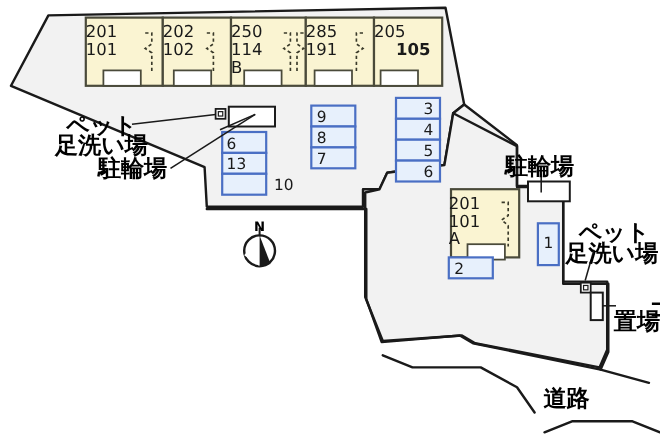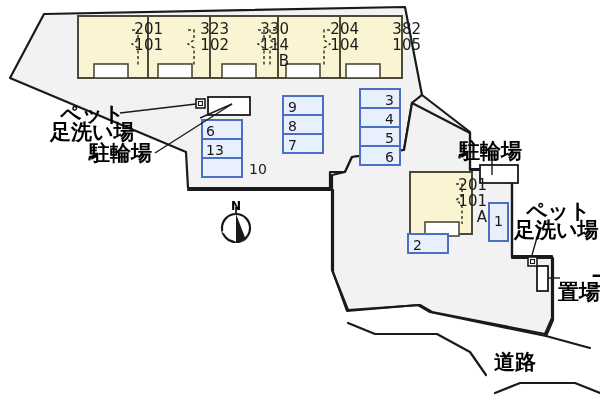--- a/index.html
+++ b/index.html
@@ -33,24 +33,23 @@
   }
   .jp {
     font-size: 21px;
     letter-spacing: 0px;
   }
   .unit-text {
     position: absolute;
     font-size: 15px;
     font-weight: 500;
     color: #1a1a1a;
-    text-align: right;
+    text-align: left;
     line-height: 1.0;
     white-space: nowrap;
-    padding-left: 25px;
   }
   .stall-num {
     position: absolute;
     font-size: 14px;
     color: #1a1a1a;
     font-weight: 500;
     line-height: 1;
   }
   .compass-n {
     position: absolute;
@@ -168,32 +167,32 @@
       <path d="M 236 214 L 236 242 L 222 232 Z" fill="#ffffff"></path>
       <path d="M 236 214 L 246 240 L 236 242 Z" fill="#1a1a1a"></path>
       <path d="M 236 207 L 236 215" stroke="#1a1a1a" stroke-width="1.8"></path>
     </g>
   </svg>
 
 
   <div class="unit-text" style="left:78px; top:22px; width:60px;">201</div>
   <div class="unit-text" style="left:78px; top:38px; width:60px;">101</div>
 
-  <div class="unit-text" style="left:148px; top:22px; width:56px;">323</div>
+  <div class="unit-text" style="left:148px; top:22px; width:56px;">202</div>
   <div class="unit-text" style="left:148px; top:38px; width:56px;">102</div>
 
-  <div class="unit-text" style="left:210px; top:22px; width:54px;">330</div>
+  <div class="unit-text" style="left:210px; top:22px; width:54px;">250</div>
   <div class="unit-text" style="left:210px; top:38px; width:54px;">114</div>
   <div class="unit-text" style="left:210px; top:54px; width:54px;">B</div>
 
-  <div class="unit-text" style="left:278px; top:22px; width:56px;">204</div>
-  <div class="unit-text" style="left:278px; top:38px; width:56px;">104</div>
-
-  <div class="unit-text" style="left:340px; top:22px; width:56px;">382</div>
-  <div class="unit-text" style="left:340px; top:38px; width:56px;">105</div>
+  <div class="unit-text" style="left:278px; top:22px; width:56px;">285</div>
+  <div class="unit-text" style="left:278px; top:38px; width:56px;">191</div>
+
+  <div class="unit-text" style="left:340px; top:22px; width:56px;">205</div>
+  <div class="unit-text" style="left:360px; top:38px; width:56px;font-weight:bold;">105</div>
 
   <div class="unit-text" style="left:408px; top:178px; width:54px;">201</div>
   <div class="unit-text" style="left:408px; top:194px; width:54px;">101</div>
   <div class="unit-text" style="left:408px; top:210px; width:54px;">A</div>
 
   <div class="stall-num" style="left:206px; top:124px;">6</div>
   <div class="stall-num" style="left:206px; top:143px;">13</div>
   <div class="stall-num" style="left:206px; top:162px;margin-left:43px;">10</div>
 
   <div class="stall-num" style="left:288px; top:100px;">9</div>

